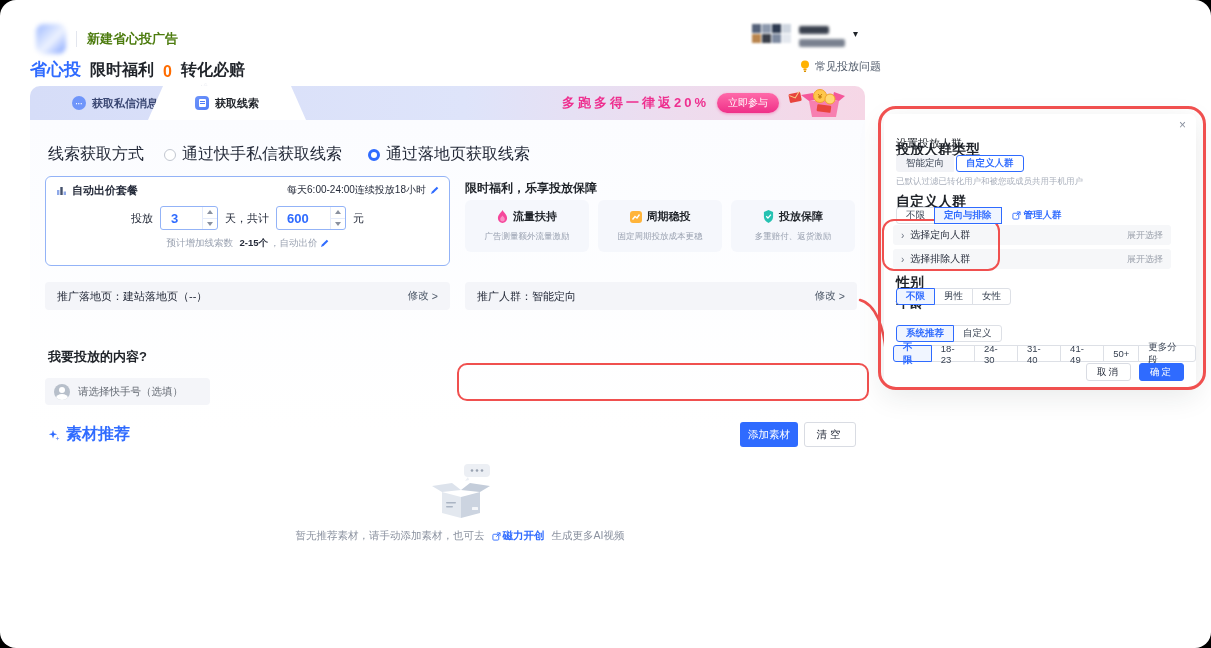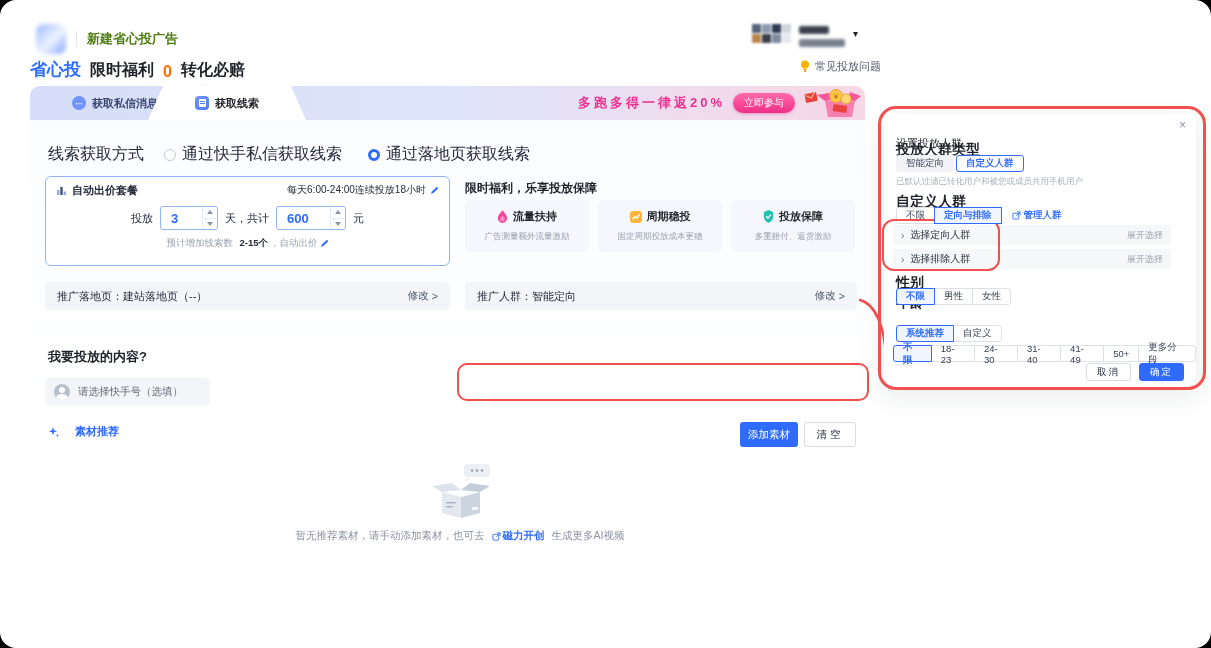--- a/index.html
+++ b/index.html
@@ -27,21 +27,21 @@
   .tabband{position:absolute;left:0;top:0;width:100%;height:34px;border-radius:10px 10px 0 0;
     background:linear-gradient(90deg,#d6ddf8 0%,#dee4fa 52%,#eedcee 78%,#f6d7e6 100%);}
   .content{position:absolute;left:0;top:34px;width:100%;height:444px;background:linear-gradient(180deg,#fbfcff,#ffffff 70%);border-radius:0 0 10px 10px;}
   .tab{position:absolute;top:0;height:34px;display:flex;align-items:center;gap:6px;font-size:11px;color:#3a4773;font-weight:bold;cursor:pointer;}
   .tab1{left:42px;}
   .tab-active{left:118px;width:158px;background:#fff;clip-path:polygon(15px 0,calc(100% - 15px) 0,100% 100%,0 100%);justify-content:center;color:#1f2329;}
   .cicon{width:14px;height:14px;border-radius:50%;background:#6f95fa;display:flex;align-items:center;justify-content:center;color:#fff;font-size:7px;letter-spacing:0;}
   .sqicon{width:14px;height:14px;border-radius:4px;background:linear-gradient(135deg,#6f95fa,#4f7cf7);display:flex;align-items:center;justify-content:center;}
   .sqicon b{width:7px;height:8px;background:#fff;border-radius:1px;display:block;position:relative;}
   .sqicon b:after{content:"";position:absolute;left:1px;top:2px;width:5px;height:1px;background:#4f7cf7;box-shadow:0 2px 0 #4f7cf7;}
-  .promo{position:absolute;right:4px;top:0;height:34px;display:flex;align-items:center;gap:8px;}
+  .promo{position:absolute;right:20px;top:0;height:34px;display:flex;align-items:center;gap:8px;}
   .promo-text{font-size:13px;font-weight:bold;letter-spacing:3px;color:#ee2f8f;}
   .promo-cta{padding:3px 11px;border-radius:11px;background:linear-gradient(180deg,#ff6aa9,#ef2f88);color:#fff;font-size:10px;cursor:pointer;box-shadow:0 1px 3px rgba(239,47,136,.4);}
   
   .lead-row{position:absolute;left:18px;top:24px;display:flex;align-items:center;font-size:16px;color:#252b3a;}
   .lead-row .lbl{margin-right:20px;}
   .radio{width:12px;height:12px;border-radius:50%;border:1px solid #c2c7d0;background:#fff;margin-right:6px;flex:0 0 auto;}
   .radio.sel{border:3.5px solid #2f6bff;}
   .ropt{display:flex;align-items:center;margin-right:26px;cursor:pointer;}
   .bid-card{position:absolute;left:15px;top:56px;width:405px;height:90px;border:1px solid #93b3f7;border-radius:6px;background:#fff;}
   .bid-hd{height:26px;display:flex;align-items:center;padding:0 10px;gap:5px;}
@@ -64,21 +64,21 @@
   .bcard .ds{margin-top:7px;font-size:8.5px;color:#9aa2b1;}
   .grow{position:absolute;top:162px;height:28px;background:#f4f5f9;border-radius:4px;display:flex;align-items:center;padding:0 12px;font-size:11px;color:#252b3a;}
   .grow .act{margin-left:auto;font-size:10.5px;color:#4e5969;cursor:pointer;display:flex;gap:3px;align-items:center;}
   .landing{left:15px;width:405px;}
   .audience{left:435px;width:392px;}
   .heading{position:absolute;left:18px;top:228px;font-size:13px;font-weight:bold;color:#1f2329;}
   .acct-sel{position:absolute;left:15px;top:258px;width:165px;height:27px;background:#f4f5f9;border-radius:4px;display:flex;align-items:center;gap:8px;padding:0 9px;font-size:10.5px;color:#646a73;cursor:pointer;}
   .avatar{width:16px;height:16px;border-radius:50%;background:#b7bfca;position:relative;overflow:hidden;}
   .avatar:before{content:"";position:absolute;left:5px;top:3px;width:6px;height:6px;border-radius:50%;background:#fff;}
   .avatar:after{content:"";position:absolute;left:2px;top:10px;width:12px;height:8px;border-radius:50%;background:#fff;}
-  .material{position:absolute;left:18px;top:304px;display:flex;align-items:center;gap:15px;font-size:11px;font-weight:bold;color:#2f6bff;cursor:pointer;}
+  .material{position:absolute;left:18px;top:304px;display:flex;align-items:center;gap:6px;font-size:16px;font-weight:bold;color:#2f6bff;cursor:pointer;}
   .btn{height:25px;border-radius:3px;font-size:10.5px;display:flex;align-items:center;justify-content:center;cursor:pointer;}
   .btn-add{position:absolute;left:710px;top:302px;width:58px;background:#2f6bff;color:#fff;border:none;}
   .btn-clear{position:absolute;left:774px;top:302px;width:52px;background:#fff;color:#252b3a;border:1px solid #d9dce3;letter-spacing:3px;}
   .empty-illo{position:absolute;left:392px;top:344px;}
   .empty-text{position:absolute;left:115px;top:409px;width:630px;display:flex;justify-content:center;align-items:center;gap:7px;font-size:10.5px;color:#8a919f;}
   .empty-text .lnk{color:#2f6bff;font-weight:bold;display:flex;align-items:center;gap:2px;cursor:pointer;}
   
   .panel{position:absolute;left:884px;top:114px;width:312px;height:274px;background:#fff;border-radius:6px;box-shadow:0 8px 28px rgba(31,35,41,.10);font-size:10px;}
   .p-title{position:absolute;left:12px;top:22px;font-size:11px;font-weight:normal;color:#1f2329;}
   .p-close{position:absolute;right:10px;top:4px;font-size:12px;color:#8a919f;cursor:pointer;}

